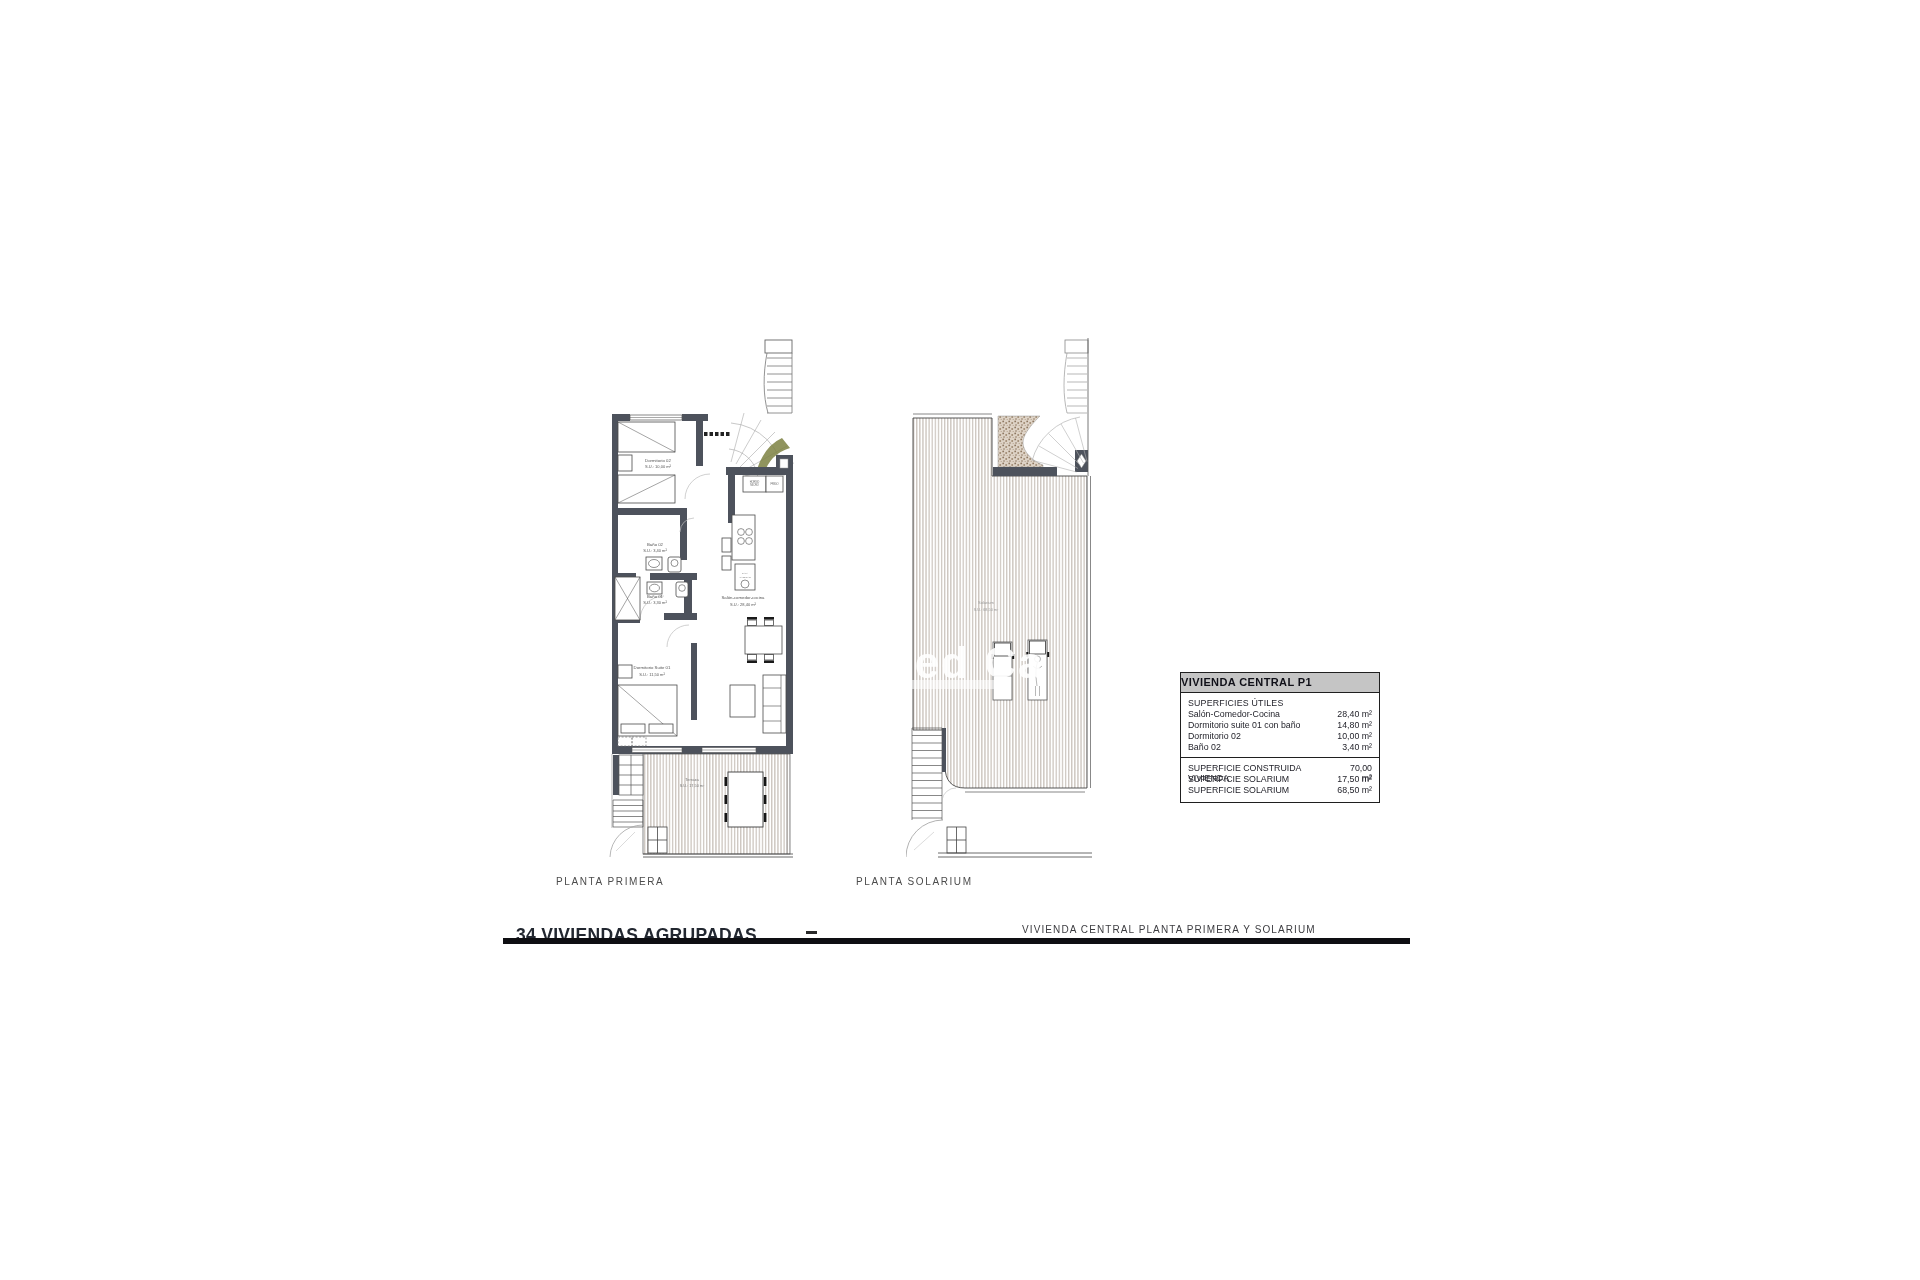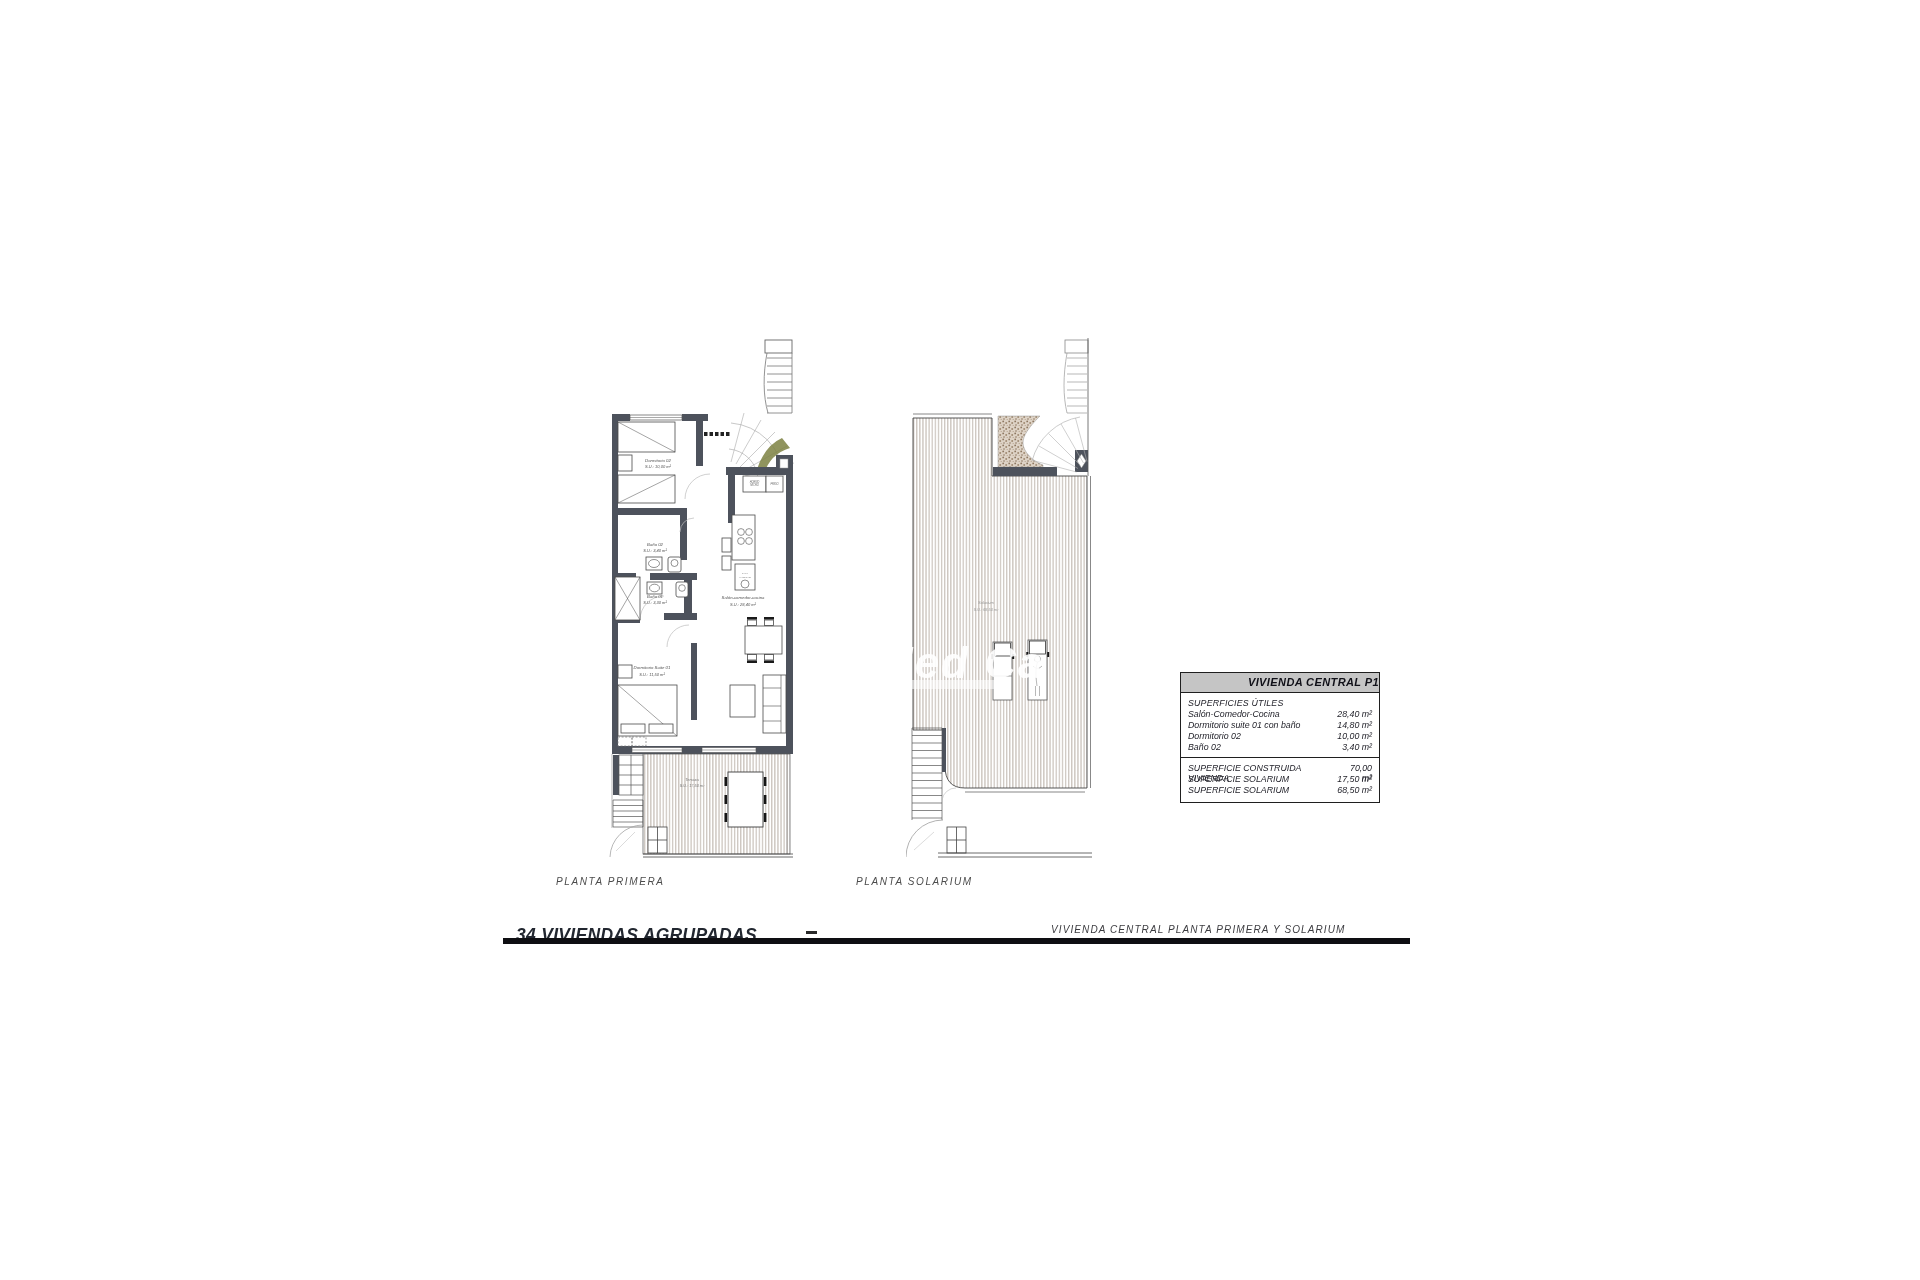--- a/index.html
+++ b/index.html
@@ -1,42 +1,42 @@
 <!DOCTYPE html>
 <html><head>
 <meta charset="utf-8">
 <style>
   html,body{margin:0;padding:0;background:#fff;}
   .sheet{position:relative;width:1920px;height:1008px;background:#ffffff;overflow:hidden;
-         font-family:"Liberation Sans",sans-serif;font-style:italic;}
+         font-family:"Liberation Sans",sans-serif;}
   .abs{position:absolute;}
   svg text{font-family:"Liberation Sans",sans-serif;}
 
   
   .plan-caption{position:absolute;width:220px;text-align:left;font-size:10px;
     letter-spacing:1.6px;color:#4c4c4c;}
 
   
   .sum-table{position:absolute;left:1180px;top:672px;width:198px;background:#fff;
     border:1.6px solid #1f1f1f;}
-  .sum-head{height:19px;line-height:19px;text-align:right;background:#c5c5c5;
+  .sum-head{height:19px;line-height:19px;text-align:left;background:#c5c5c5;
     border-bottom:1.6px solid #1f1f1f;font-weight:bold;font-size:11px;color:#101018;
     letter-spacing:.4px;}
   .sum-body{padding:5px 7px 6px 7px;font-size:8.8px;color:#24242c;}
   .sum-section{height:11px;letter-spacing:.2px;}
   .t-row{display:flex;justify-content:space-between;height:11px;align-items:baseline;}
   .t-row .val{text-align:right;}
   .t-div{border-top:1.5px solid #1f1f1f;margin:4px -7px 5px -7px;}
 
   
   .proj-title{position:absolute;left:516px;top:917px;font-size:17.5px;font-weight:bold;
     color:#222730;letter-spacing:.3px;margin-top:8px;}
   .title-rule{position:absolute;left:503px;top:938px;width:907px;height:6px;background:#0e0e12;}
   .title-dash{position:absolute;left:806px;top:931px;width:11px;height:3px;background:#2a2a2a;}
-  .sheet-subtitle{position:absolute;left:1051px;top:924px;font-size:10px;color:#3c3c40;
+  .sheet-subtitle{position:absolute;left:1022px;top:924px;font-size:10px;color:#3c3c40;
     letter-spacing:1.1px;}
 
   
   .watermark{position:absolute;left:876px;top:638px;font-size:44px;font-weight:bold;
     color:rgba(255,255,255,0.9);letter-spacing:2px;z-index:5;}
   .watermark-sub{position:absolute;left:893px;top:680px;width:118px;height:9px;
     background:rgba(255,255,255,0.55);border-radius:2px;z-index:5;}
 </style>
 </head>
 <body>

